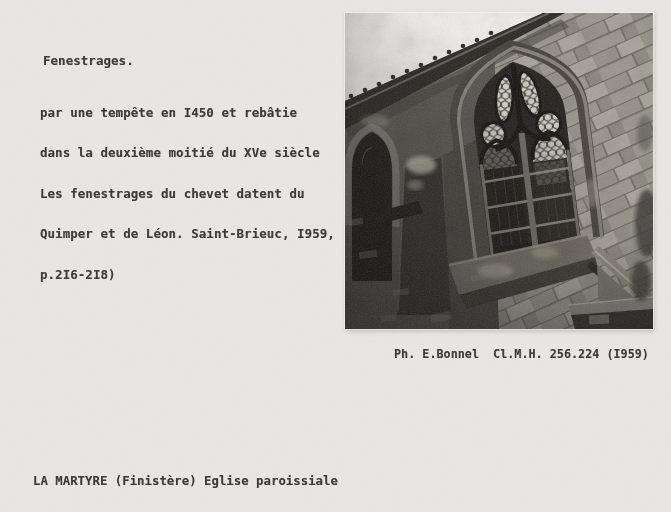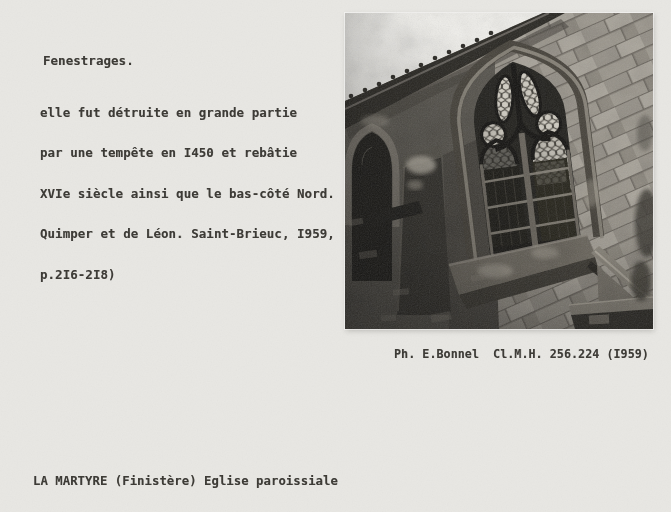--- a/index.html
+++ b/index.html
@@ -17,23 +17,23 @@
   .caption{position:absolute;left:33px;top:446px;font-size:12.2px;line-height:14px;}
   .page-noise{position:absolute;inset:0;pointer-events:none;opacity:0.055;}
 </style>
 </head>
 <body>
 
 <div class="page">
 
   <div class="notes tw">
     <div class="heading">Fenestrages.</div>
-    <div>elle fut détruite en grande partie</div>
     <div>par une tempête en I450 et rebâtie</div>
-    <div>XVIe siècle ainsi que le bas-côté Nord.</div>
+    <div>dans la deuxième moitié du XVe siècle</div>
+    <div>Les fenestrages du chevet datent du</div>
     <div>Quimper et de Léon. Saint-Brieuc, I959,</div>
     <div>p.2I6-2I8)</div>
   </div>
 
   <div class="photo">
     <svg width="308" height="316" viewBox="0 0 308 316" xmlns="http://www.w3.org/2000/svg">
       <defs>
         <linearGradient id="wallG" x1="0" y1="0.6" x2="1" y2="0.3">
           <stop offset="0" stop-color="#5a574f"></stop>
           <stop offset="0.45" stop-color="#7d786f"></stop>

